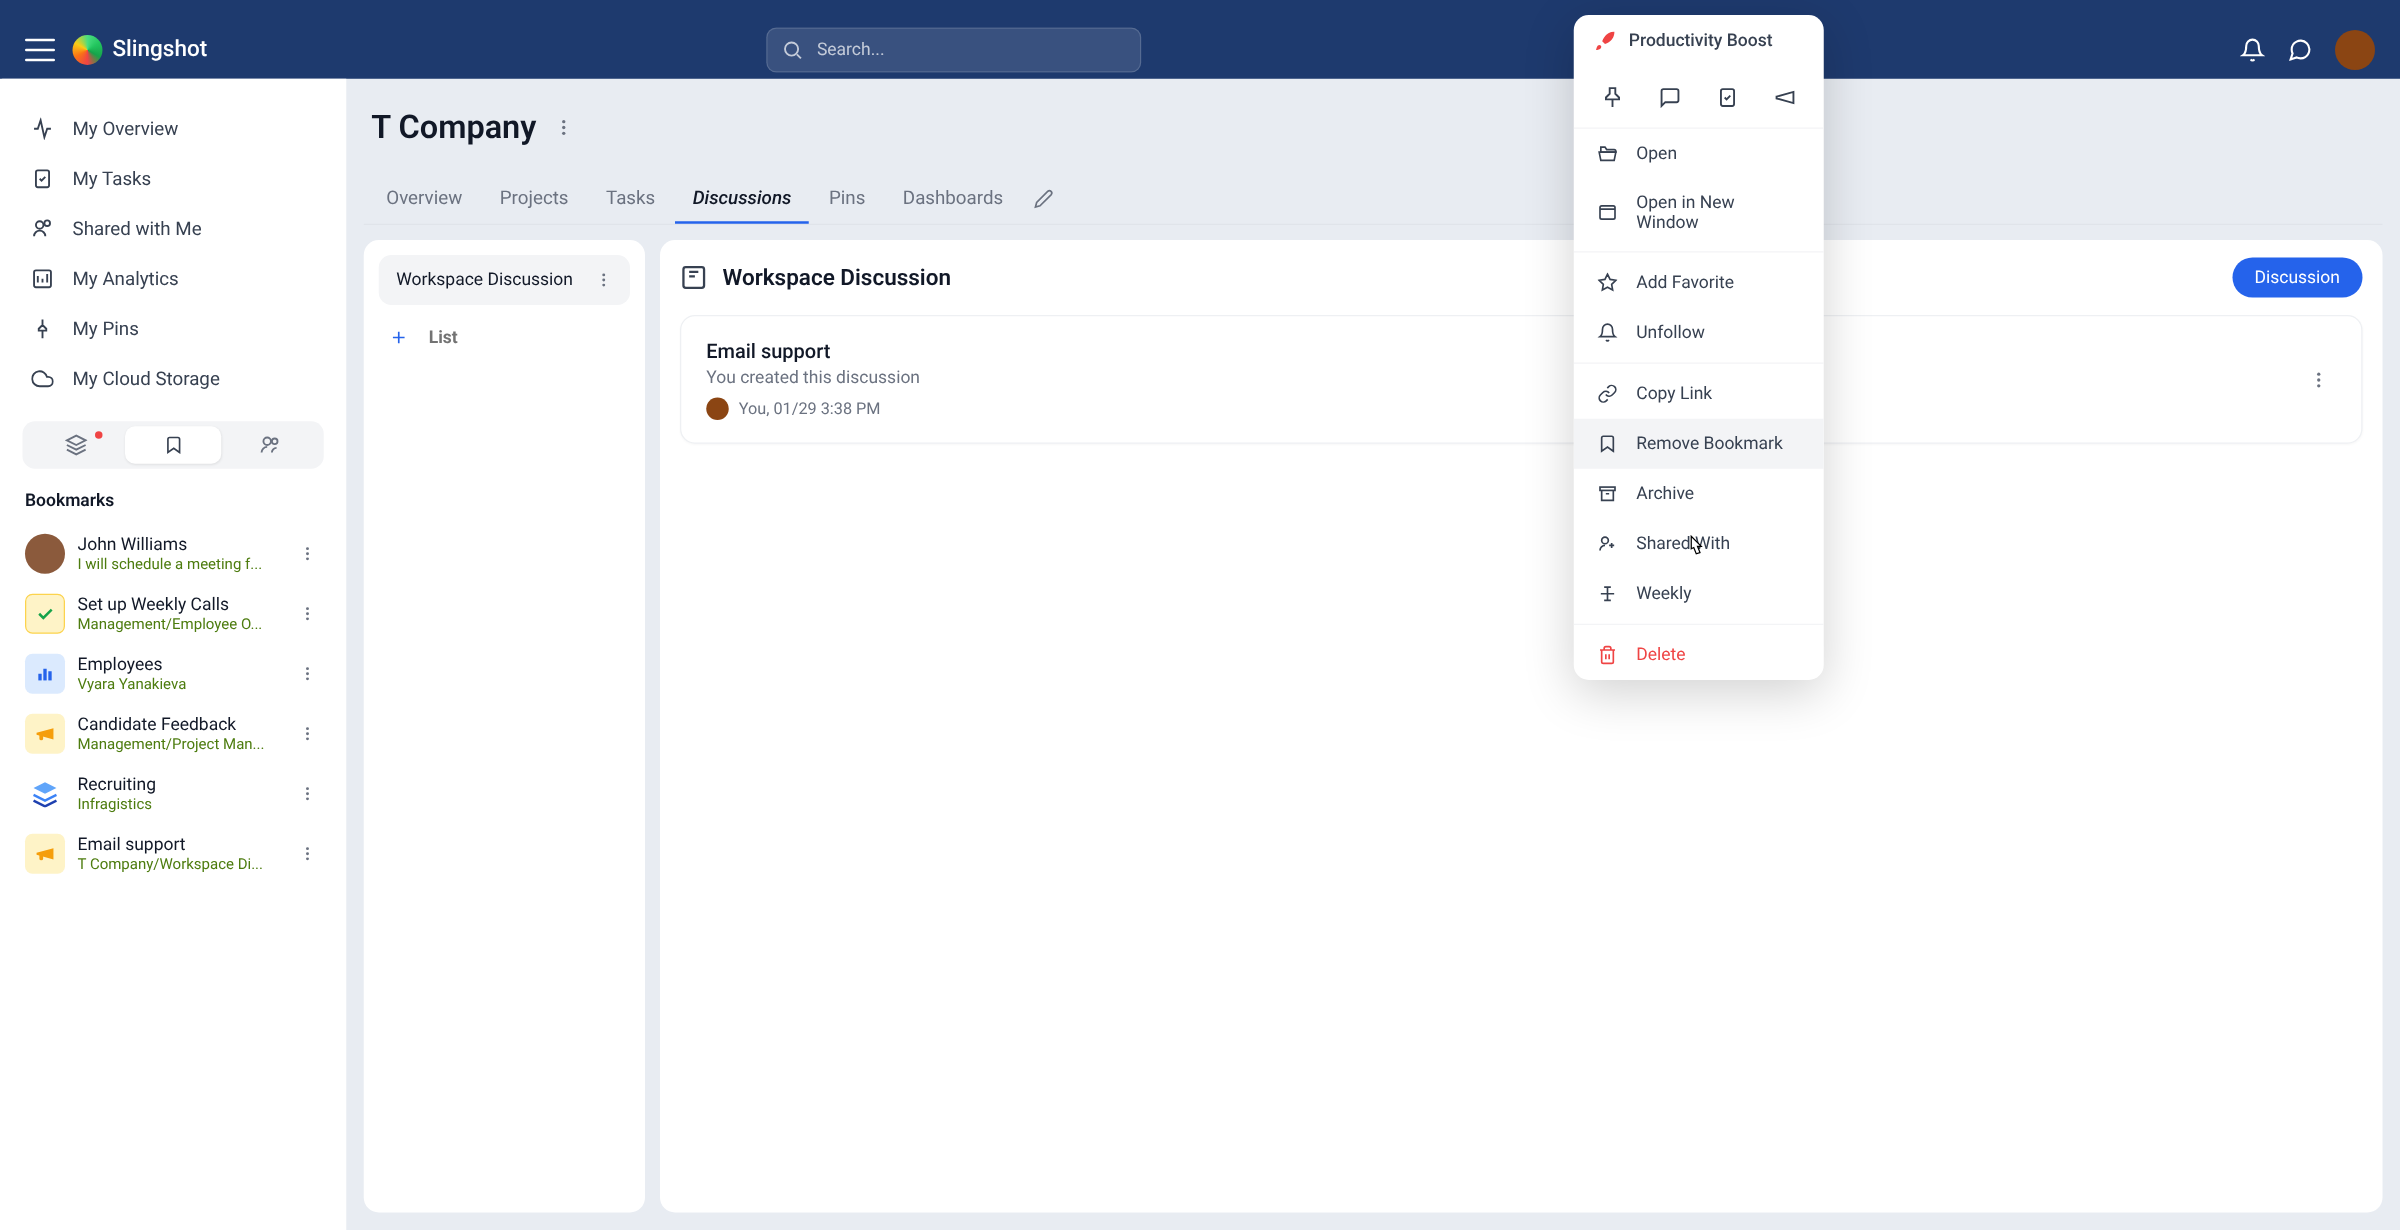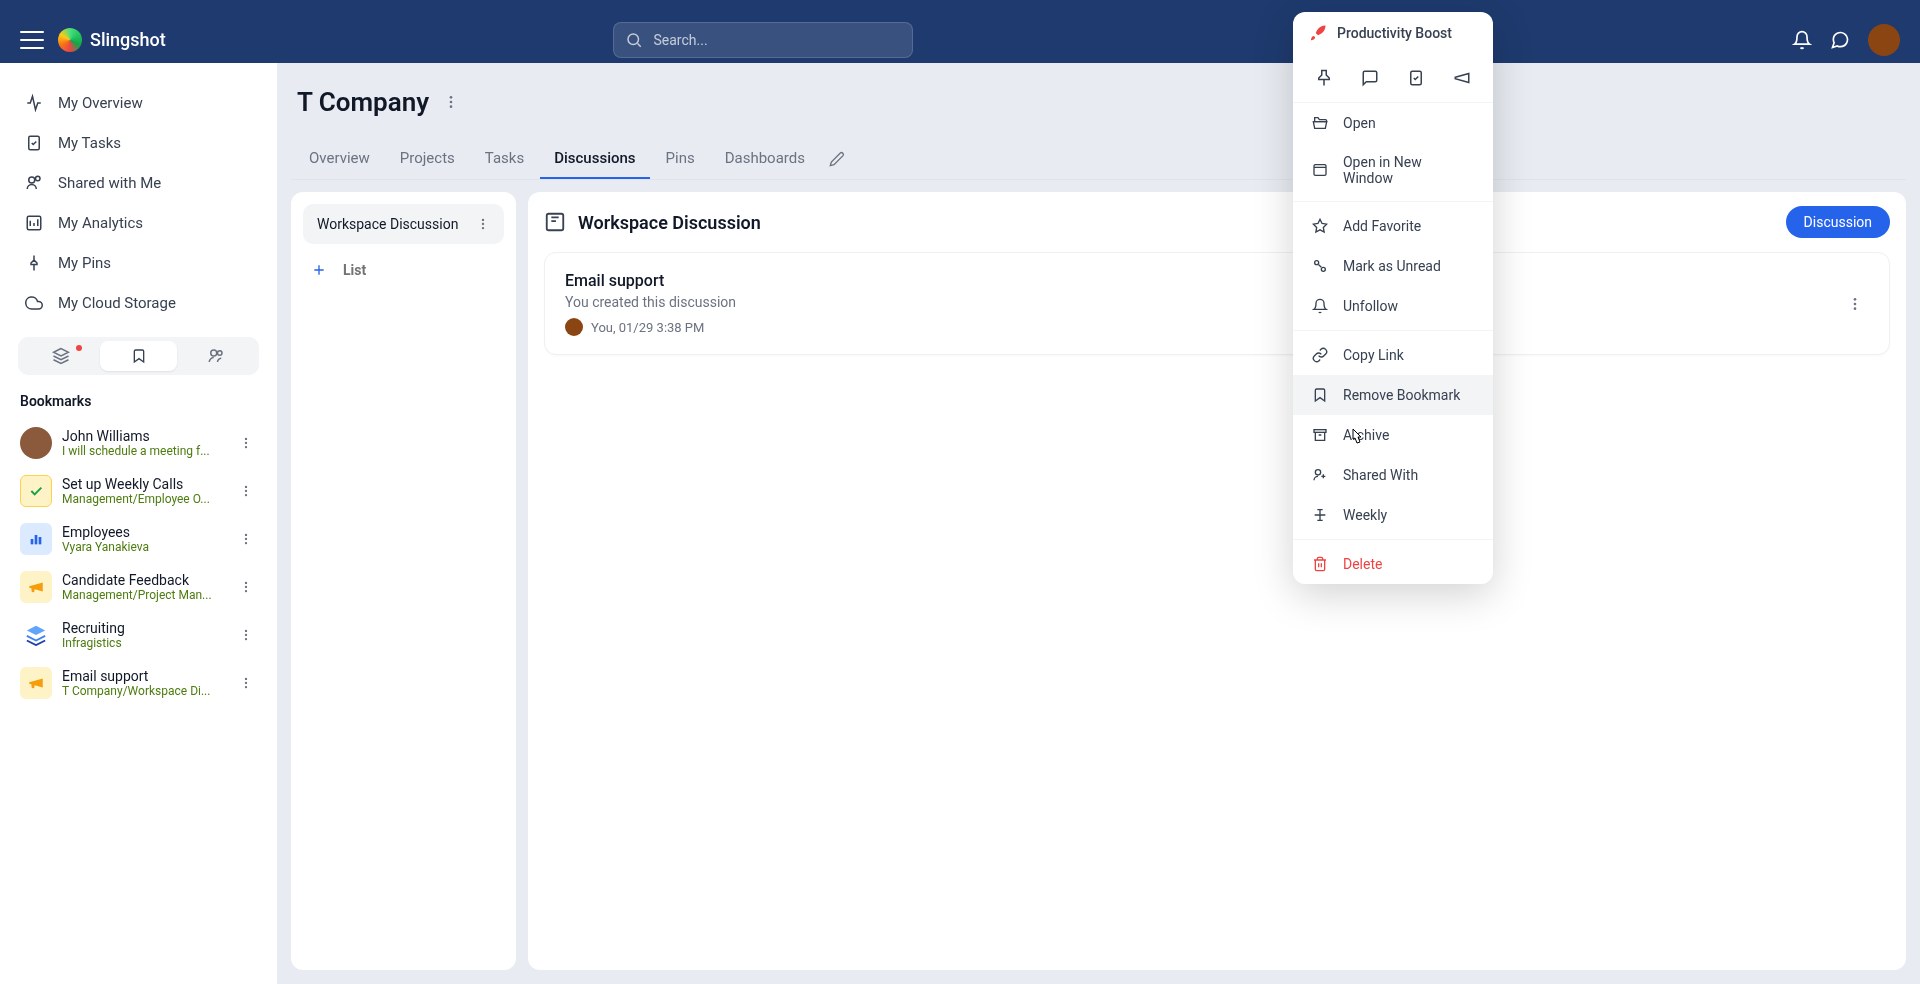--- a/index.html
+++ b/index.html
@@ -40,21 +40,21 @@
 .bm-sub { font-size: 12px; color: #4d7c0f; white-space: nowrap; overflow: hidden; text-overflow: ellipsis; }
 .bm-more { color: #6b7280; cursor: pointer; padding: 4px; }
 
 
 .content { flex: 1; padding: 14px; display: flex; flex-direction: column; gap: 12px; }
 .workspace-header { display: flex; align-items: center; gap: 14px; padding: 10px 6px; }
 .workspace-title { font-size: 26px; font-weight: 600; color: #111827; }
 .ws-more { color: #6b7280; cursor: pointer; }
 .tabs { display: flex; align-items: center; gap: 2px; border-bottom: 1px solid rgba(0,0,0,0.03); padding: 0 4px; }
 .tab { padding: 10px 14px; font-size: 15px; color: #6b7280; cursor: pointer; border-bottom: 2px solid transparent; }
-.tab.active { color: #111827; border-bottom-color: #2563eb; font-weight: 500; }
+.tab.active { color: #111827; border-bottom-color: #2563eb; font-weight: 500; font-style: italic; }
 .tab-edit { color: #6b7280; cursor: pointer; padding: 8px; }
 .panels { flex: 1; display: flex; gap: 12px; }
 .panel-left { width: 225px; background: #fff; border-radius: 12px; padding: 12px; }
 .panel-right { flex: 1; background: #fff; border-radius: 12px; padding: 14px 16px; position: relative; }
 .wd-item { background: #f3f4f6; border-radius: 10px; padding: 12px 14px; display: flex; justify-content: space-between; align-items: center; cursor: pointer; margin-bottom: 8px; }
 .wd-item-title { font-size: 14px; color: #111827; }
 .add-list { display: flex; align-items: center; gap: 16px; padding: 10px 8px; cursor: pointer; color: #737373; font-size: 14px; font-weight: bold; }
 .panel-head { display: flex; align-items: center; gap: 12px; margin-bottom: 14px; }
 .panel-icon { width: 22px; height: 22px; }
 .panel-title { font-size: 18px; font-weight: 600; color: #111827; }
@@ -64,21 +64,21 @@
 .dc-body { flex: 1; }
 .dc-title { font-size: 16px; font-weight: 500; color: #111827; margin-bottom: 4px; }
 .dc-sub { font-size: 14px; color: #6b7280; margin-bottom: 8px; }
 .dc-meta { display: flex; align-items: center; gap: 8px; }
 .dc-avatar { width: 18px; height: 18px; border-radius: 50%; background: #8b4513; }
 .dc-time { font-size: 13px; color: #6b7280; }
 .dc-more { color: #6b7280; cursor: pointer; padding: 6px; align-self: center; }
 
 
 .ctx-menu { position: absolute; top: 12px; right: 435px; width: 200px; background: #fff; border-radius: 12px; box-shadow: 0 10px 40px rgba(0,0,0,0.18); overflow: hidden; z-index: 1000; }
-.ctx-menu { left: 1293px; top: 12px; width: 200px; }
+.ctx-menu { left: 1259px; top: 12px; width: 200px; }
 .ctx-head { display: flex; align-items: center; gap: 10px; padding: 12px 16px; color: #374151; font-weight: 500; font-size: 14px; }
 .ctx-head-icon { width: 18px; height: 18px; color: #ef4444; }
 .ctx-icons-row { display: flex; justify-content: space-around; padding: 10px 8px; border-bottom: 1px solid #f3f4f6; }
 .ctx-icon-btn { width: 28px; height: 28px; display: flex; align-items: center; justify-content: center; color: #374151; cursor: pointer; }
 .ctx-item { display: flex; align-items: center; gap: 14px; padding: 11px 18px; font-size: 14px; color: #374151; cursor: pointer; }
 .ctx-item.hovered { background: #f3f4f6; }
 .ctx-item.danger { color: #ef4444; }
 .ctx-sep { height: 1px; background: #f3f4f6; margin: 4px 0; }
 .ctx-item-icon { width: 18px; height: 18px; display: flex; align-items: center; justify-content: center; }
 .cursor-img { position: absolute; left: 1347px; top: 427px; z-index: 1001; pointer-events: none; }
@@ -459,30 +459,20 @@
     <span class="ctx-item-icon">
         <svg width="16" height="16" viewBox="0 0 24 24" fill="none" stroke="currentColor" stroke-width="2">
           <path d="M12 2l3.09 6.26L22 9.27l-5 4.87 1.18 6.88L12 17.77l-6.18 3.25L7 14.14 2 9.27l6.91-1.01L12 2z"></path>
         </svg>
       </span>
     <span>Add Favorite</span>
   </div>
   <div class="ctx-item">
     <span class="ctx-item-icon">
         <svg width="16" height="16" viewBox="0 0 24 24" fill="none" stroke="currentColor" stroke-width="2">
-          <circle cx="7" cy="7" r="3"></circle>
-          <circle cx="17" cy="17" r="3"></circle>
-          <path d="M10 10l4 4"></path>
-        </svg>
-      </span>
-    <span>Mark as Unread</span>
-  </div>
-  <div class="ctx-item">
-    <span class="ctx-item-icon">
-        <svg width="16" height="16" viewBox="0 0 24 24" fill="none" stroke="currentColor" stroke-width="2">
           <path d="M6 8a6 6 0 0 1 12 0c0 7 3 9 3 9H3s3-2 3-9"></path>
           <path d="M10.3 21a1.94 1.94 0 0 0 3.4 0"></path>
         </svg>
       </span>
     <span>Unfollow</span>
   </div>
   <div class="ctx-sep"></div>
   <div class="ctx-item">
     <span class="ctx-item-icon">
         <svg width="16" height="16" viewBox="0 0 24 24" fill="none" stroke="currentColor" stroke-width="2">

